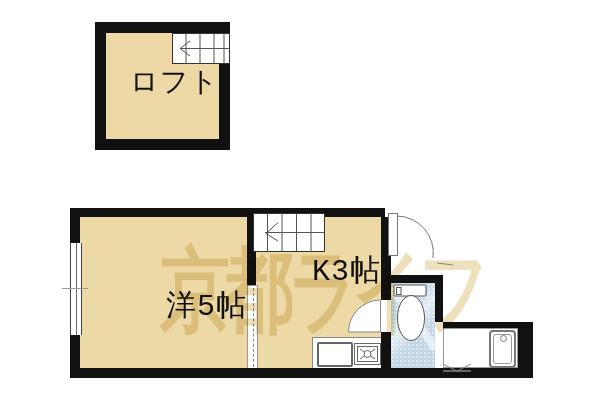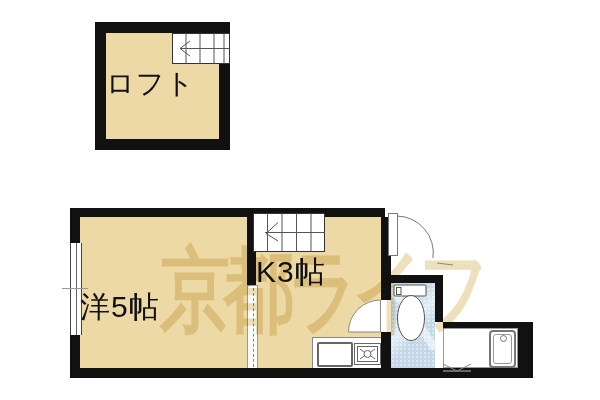--- a/index.html
+++ b/index.html
@@ -10,21 +10,21 @@
   .abs{position:absolute;}
   .wall{position:absolute;background:var(--wall,#111);z-index:3;}
   .floor-tan{position:absolute;background:var(--floor-tan,#ecd9a6);z-index:1;}
   .floor-blue{
     position:absolute;background:var(--floor-blue,#c3d7e6);z-index:1;
     background-image:
       linear-gradient(135deg, rgba(255,255,255,0) 30%, rgba(255,255,255,.55) 46%, rgba(255,255,255,0) 62%),
       radial-gradient(rgba(255,255,255,.45) 0.7px, rgba(0,0,0,0) 0.8px);
     background-size:100% 100%, 4px 4px;
   }
-  .room-label{position:absolute;z-index:6;text-align:left;color:#111;}
+  .room-label{position:absolute;z-index:6;text-align:right;color:#111;font-family:Liberation Mono, monospace;}
   .loft-label{font-size:28px;line-height:31px;letter-spacing:1px;}
   .big-label{font-size:30px;line-height:34px;letter-spacing:1px;}
   .window{
     position:absolute;background:#fff;z-index:4;
     border-left:1px solid #444;border-right:1px solid #444;
   }
   .window::after{
     content:"";position:absolute;left:50%;top:0;bottom:0;width:0;
     border-left:1px solid #666;
   }

